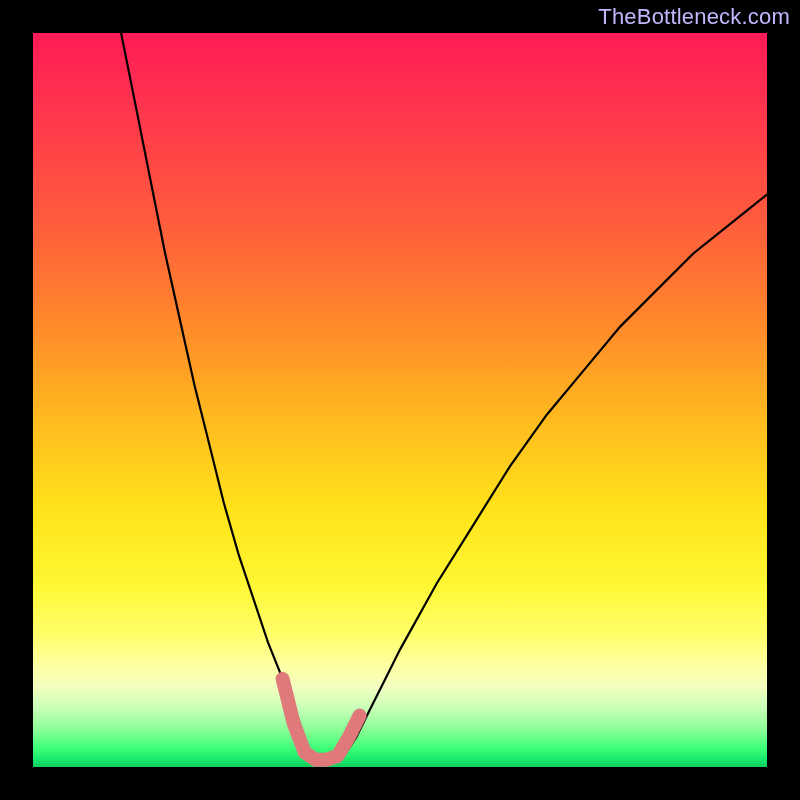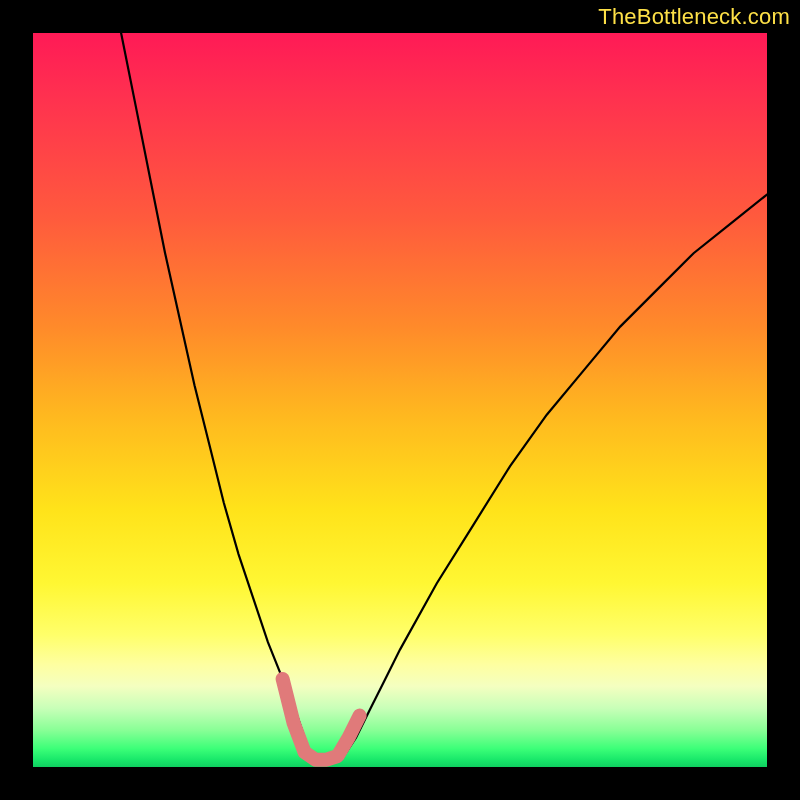--- a/index.html
+++ b/index.html
@@ -14,21 +14,21 @@
   .outer {
     position: relative;
     width: 800px;
     height: 800px;
     background: #000;
   }
   .watermark {
     position: absolute;
     top: 4px;
     right: 10px;
-    color: #fde047;
+    color: #c4b5fd;
     font-size: 22px;
     font-weight: 400;
     letter-spacing: 0.2px;
     z-index: 20;
   }
   .plot {
     position: absolute;
     left: 33px;
     top: 33px;
     width: 734px;

